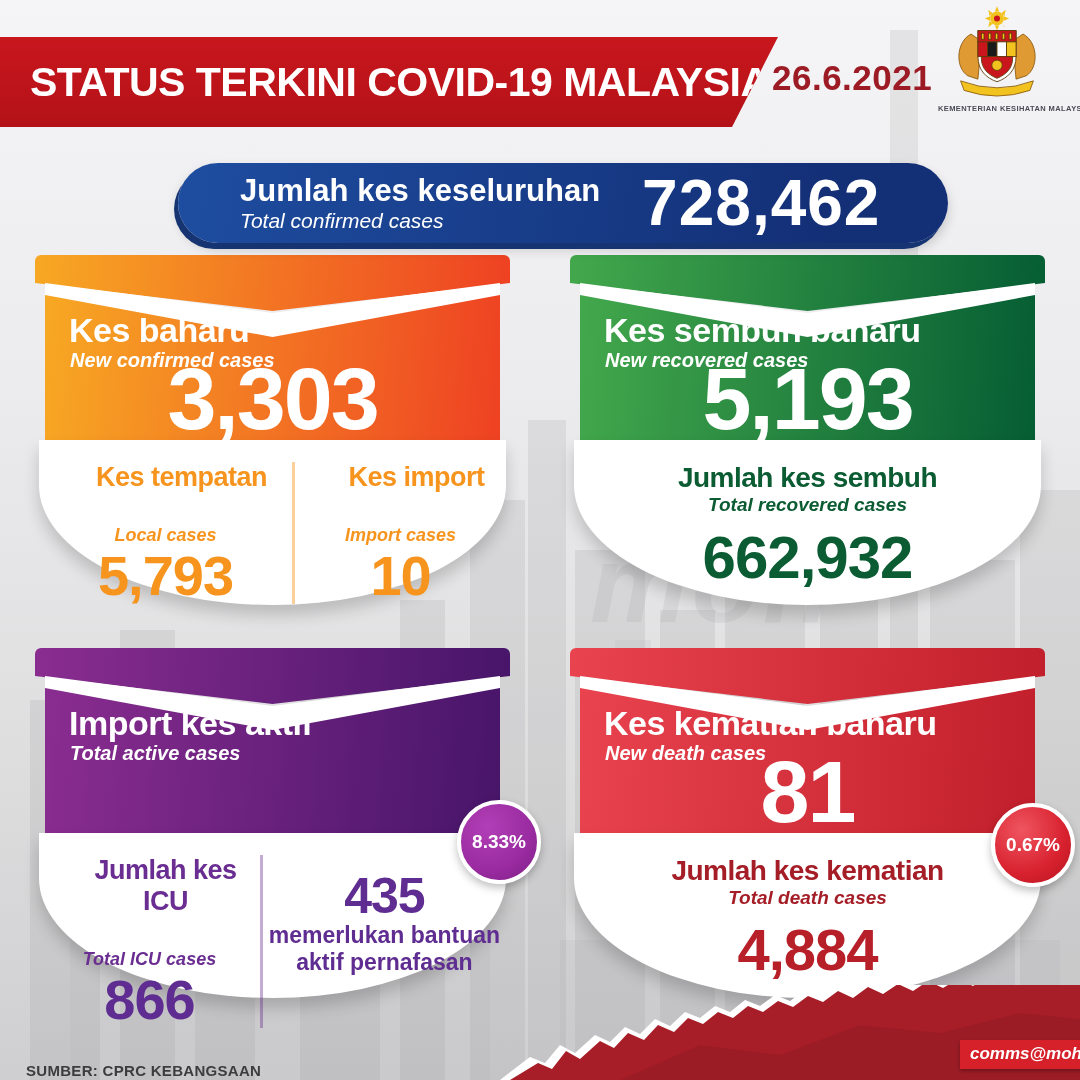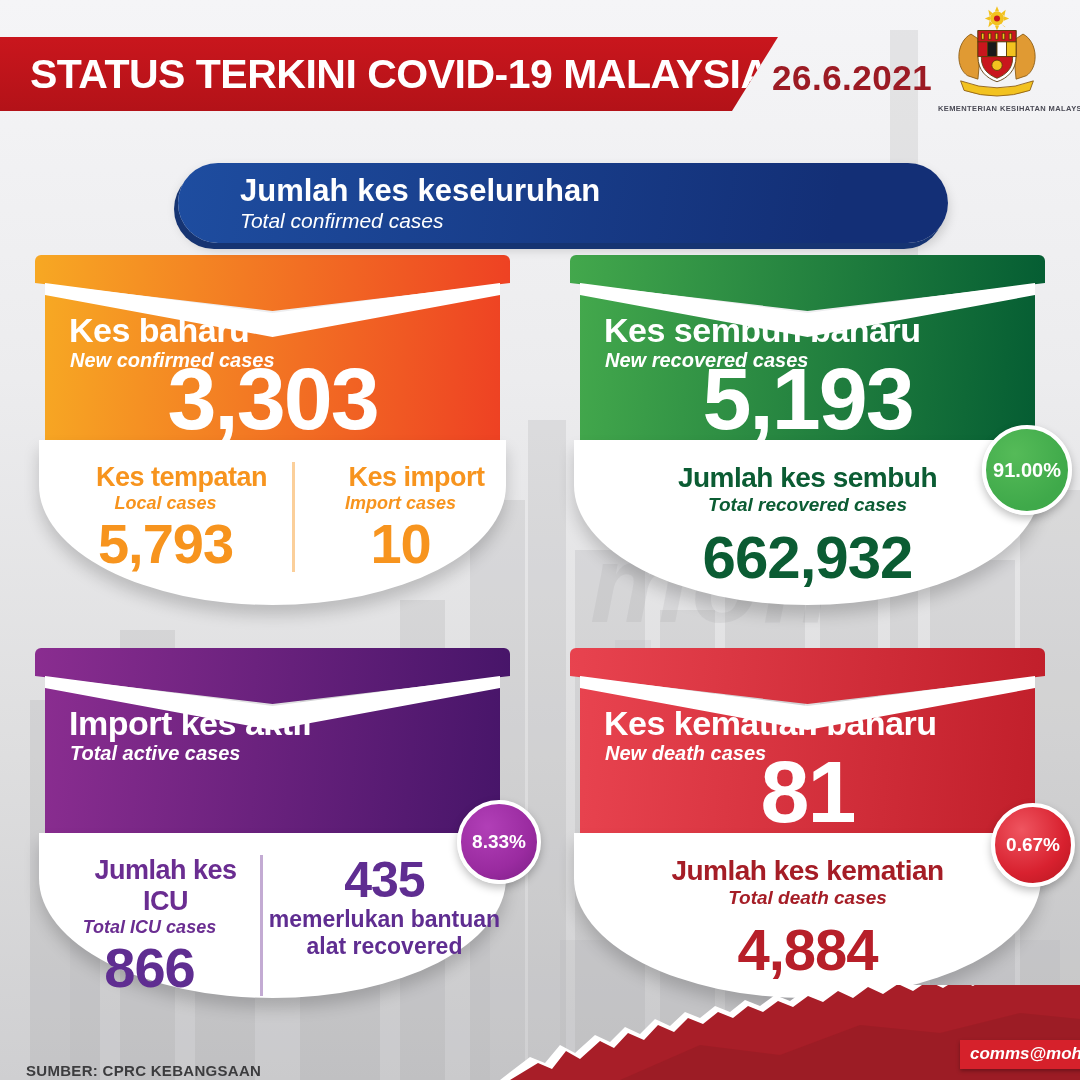--- a/index.html
+++ b/index.html
@@ -1,21 +1,21 @@
 <!DOCTYPE html>
 <html style="--banner-red: #C9161D; --date-maroon: #9C1B24; --pill-blue-1: #1E4DA0; --pill-blue-2: #132F76; --orange-1: #F7A823; --orange-2: #EE4123; --orange-text: #F7941E; --green-1: #43A84C; --green-2: #055D33; --green-text: #0B5C33; --green-badge: #3FA94A; --purple-1: #8A2D90; --purple-2: #471569; --purple-text: #6A2D91; --purple-value: #5F2D91; --purple-badge: #9A2BA0; --red-1: #E8434F; --red-2: #C11F2B; --red-text: #A51D26; --red-value: #B71F29; --red-badge: #D8212F; --torn-red: #A81E28; --credit-red: #D6212B;"><head>
 <meta charset="utf-8">
 <style>
   html,body{margin:0;padding:0;}
   body{width:1080px;height:1080px;overflow:hidden;font-family:"Liberation Sans",sans-serif;}
   .stage{position:relative;width:1080px;height:1080px;background:linear-gradient(180deg,#f5f5f7 0%,#ececee 35%,#dededf 70%,#cfcfd1 100%);overflow:hidden;}
   .bg-skyline{position:absolute;inset:0;z-index:0;}
 
   
-  .banner{position:absolute;top:37px;left:0;width:778px;height:74px;z-index:4;
+  .banner{position:absolute;top:37px;left:0;width:778px;height:90px;z-index:4;
     background:linear-gradient(180deg,var(--banner-red) 0%,#b31218 100%);
     clip-path:polygon(0 0,100% 0,calc(100% - 46px) 100%,0 100%);
     display:flex;align-items:center;padding-left:30px;box-sizing:border-box;}
   .banner-title{color:#fff;font-size:41px;font-weight:bold;letter-spacing:-0.5px;white-space:nowrap;}
   .date{position:absolute;top:58px;left:772px;width:152px;text-align:center;z-index:4;
     color:var(--date-maroon);font-size:35px;font-weight:bold;letter-spacing:0.5px;}
   .crest{position:absolute;top:6px;left:938px;width:118px;text-align:center;z-index:4;}
   .crest svg{display:block;margin:0 auto;}
   .ministry{margin-top:2px;font-size:7.5px;font-weight:bold;color:#4a4a55;letter-spacing:0.4px;white-space:nowrap;}
 
@@ -45,23 +45,23 @@
   .card-sub{position:absolute;left:25px;top:54px;font-size:20px;font-weight:bold;font-style:italic;}
   .card-big{position:absolute;left:0;right:0;top:58px;text-align:center;font-size:88px;font-weight:bold;letter-spacing:-2px;line-height:1.05;}
   .ellipse{position:absolute;top:185px;left:4px;right:4px;height:165px;background:#fff;
     border-radius:0 0 234px 234px / 0 0 120px 120px;
     box-shadow:0 10px 16px rgba(0,0,0,.18);}
   .ellipse-inner{position:absolute;top:22px;left:0;right:0;}
   .split{display:flex;align-items:stretch;}
   .split .col{flex:1;text-align:center;}
   .split .col.first{border-right:3px solid var(--dv);}
   .s-label{font-size:27px;font-weight:bold;color:var(--tc);letter-spacing:-0.5px;margin-left:32px;}
-  .s-sub{font-size:18px;font-style:italic;font-weight:bold;color:var(--tc);}
+  .s-sub{font-size:18px;font-style:italic;font-weight:bold;color:var(--tc);margin-top:32px;}
   .s-value{font-size:56px;font-weight:bold;color:var(--vc);letter-spacing:-1px;margin-top:2px;line-height:1;}
-  .s-value.small{font-size:50px;margin-top:0;text-align:center;}
+  .s-value.small{font-size:50px;margin-top:16px;text-align:center;}
   .s-lines{font-size:23px;font-weight:bold;color:var(--vc);line-height:1.1;margin-top:2px;}
   .stack{text-align:center;}
   .t-label{font-size:28px;font-weight:bold;color:var(--tc);letter-spacing:-0.5px;}
   .t-sub{font-size:19px;font-style:italic;font-weight:bold;color:var(--tc);}
   .t-value{font-size:60px;font-weight:bold;color:var(--vc);letter-spacing:-1px;margin-top:12px;line-height:1;}
   .badge{position:absolute;border-radius:50%;border:4px solid #fff;color:#fff;font-weight:bold;
     display:flex;align-items:center;justify-content:center;z-index:6;
     box-shadow:0 4px 8px rgba(0,0,0,.25);}
 
   
@@ -149,20 +149,21 @@
       <path d="M18 86q42 16 84 0l-4 11q-38 13-76 0z" fill="#F2C21F" stroke="#8a5a12" stroke-width="1"></path>
     </svg>
     <div class="ministry">KEMENTERIAN KESIHATAN MALAYSIA</div>
   </div>
 
   <div class="pill">
     <div class="pill-labels">
       <div class="pill-ms">Jumlah kes keseluruhan</div>
       <div class="pill-en">Total confirmed cases</div>
     </div>
+    <div class="pill-value">728,462</div>
   </div>
 
   <section class="card" style="left:35px;top:255px;--c1:var(--orange-1);--c2:var(--orange-2);--tc:var(--orange-text);--vc:var(--orange-text);--dv:rgba(247,148,30,.45);">
     <div class="ribbon-wrap">
         <div class="ribbon-fill"></div>
       </div>
     <div class="white-wrap">
         <div class="white-fill"></div>
       </div>
     <div class="panel-wrap">
@@ -204,23 +205,20 @@
       <div class="card-sub">New recovered cases</div>
       <div class="card-big">5,193</div>
     </div>
     <div class="ellipse">
       <div class="ellipse-inner stack">
         <div class="t-label">Jumlah kes sembuh</div>
         <div class="t-sub">Total recovered cases</div>
         <div class="t-value">662,932</div>
       </div>
     </div>
-    <div class="badge" style="left:412px;top:170px;width:82px;height:82px;background:radial-gradient(circle at 35% 30%,#55bb58,var(--green-badge) 70%);font-size:20px;">
-      <span>91.00%</span>
-    </div>
   </section>
 
   <section class="card" style="left:35px;top:648px;--c1:var(--purple-1);--c2:var(--purple-2);--tc:var(--purple-text);--vc:var(--purple-value);--dv:rgba(106,45,145,.4);">
     <div class="ribbon-wrap">
         <div class="ribbon-fill"></div>
       </div>
     <div class="white-wrap">
         <div class="white-fill"></div>
       </div>
     <div class="panel-wrap">
@@ -233,21 +231,21 @@
     <div class="ellipse">
       <div class="ellipse-inner split">
         <div class="col first">
           <div class="s-label">Jumlah kes ICU</div>
           <div class="s-sub">Total ICU cases</div>
           <div class="s-value">866</div>
         </div>
         <div class="col" style="flex:1.1;">
           <div class="s-value small">435</div>
           <div class="s-lines">memerlukan bantuan</div>
-          <div class="s-lines">alat recovered</div>
+          <div class="s-lines">aktif pernafasan</div>
         </div>
       </div>
     </div>
     <div class="badge" style="left:422px;top:152px;width:76px;height:76px;background:radial-gradient(circle at 35% 30%,#b13fb7,var(--purple-badge) 60%,#7c1e86 100%);font-size:19px;">
       <span>8.33%</span>
     </div>
   </section>
 
   <section class="card" style="left:570px;top:648px;--c1:var(--red-1);--c2:var(--red-2);--tc:var(--red-text);--vc:var(--red-value);">
     <div class="ribbon-wrap">

